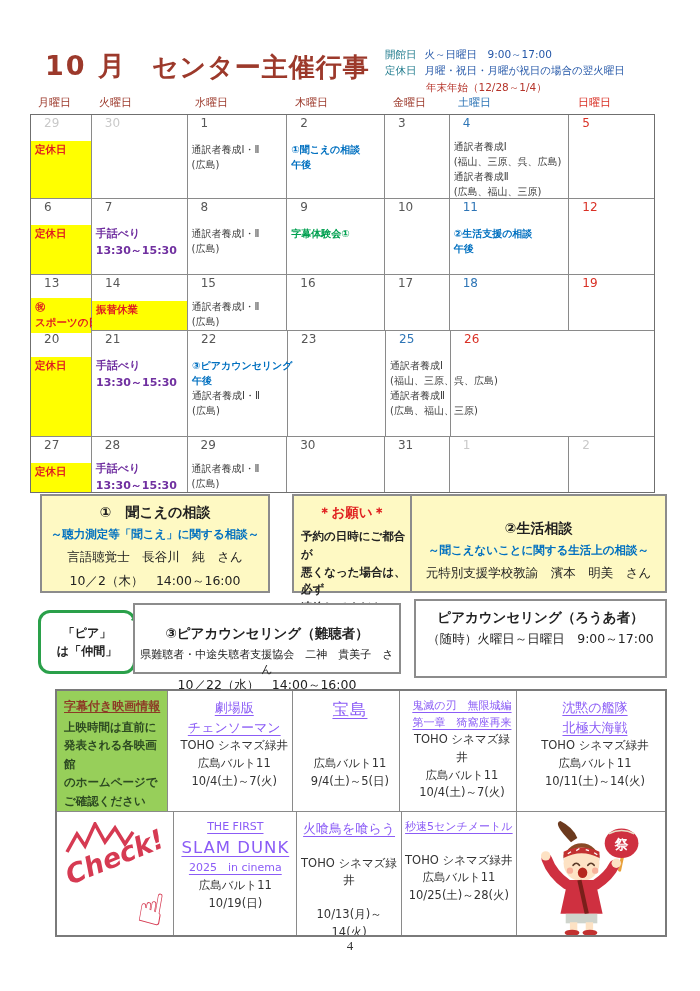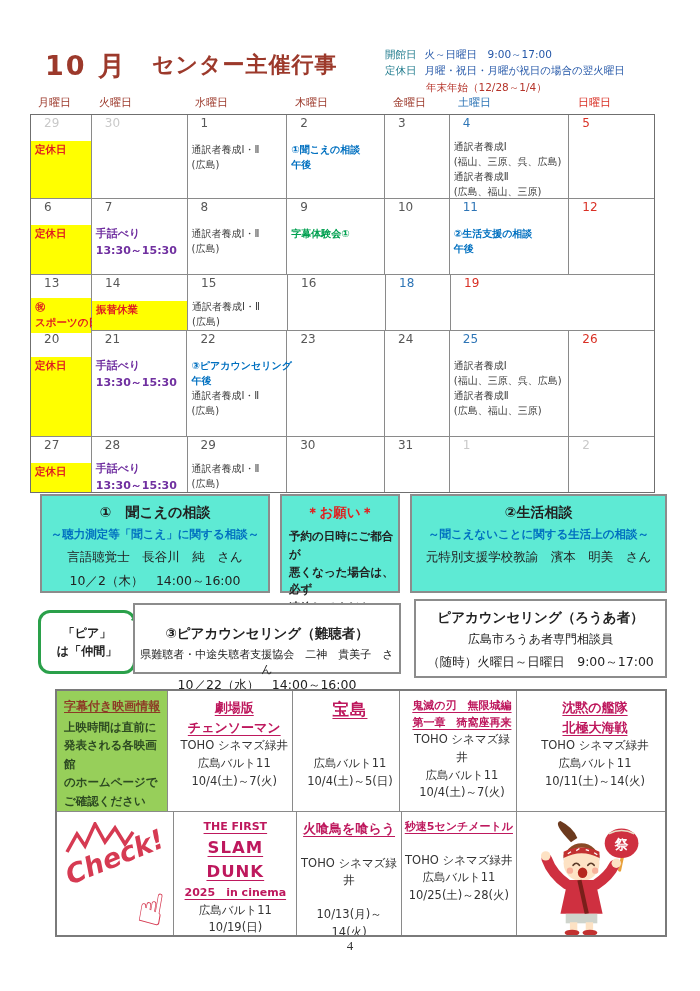--- a/index.html
+++ b/index.html
@@ -1,21 +1,21 @@
 <!DOCTYPE html>
 <html><head>
 <meta charset="utf-8">
 <style>
   html,body{margin:0;padding:0;background:#e8e8e8;}
   .page{position:relative;width:700px;height:991px;background:#ffffff;margin:0 auto;
         font-family:"DejaVu Sans","Liberation Sans",sans-serif;overflow:hidden;}
 
   
   .hdr-month{position:absolute;left:45px;top:48px;font-size:27px;font-weight:600;color:#9c392b;letter-spacing:2px;}
-  .hdr-title{position:absolute;left:152px;top:50px;font-size:22px;font-weight:600;color:#9c392b;letter-spacing:1px;}
+  .hdr-title{position:absolute;left:152px;top:50px;font-size:26px;font-weight:600;color:#9c392b;letter-spacing:1px;}
   .hdr-info{position:absolute;left:385px;top:46px;width:300px;font-size:10.5px;line-height:1.55;color:#2457a8;}
   .hdr-info .row{display:flex;gap:8px;}
   .hdr-info .lbl{color:#1e7a8c;flex:0 0 auto;}
   .hdr-info .yearend{color:#b5342a;padding-left:41px;}
 
   
   .day-headers{position:absolute;left:30px;top:95px;width:625px;height:19px;display:flex;}
   .day-h{font-size:11px;padding-left:8px;box-sizing:border-box;}
   .day-h.wk{color:#9c392b;}
   .day-h.sat{color:#2e75b6;}
@@ -44,24 +44,24 @@
   .cal-body{flex:1;padding:1px 2px 2px 4px;}
   .cal-body.hol{background:#ffff00;}
   .ev{font-size:10px;line-height:1.5;color:#3d3d3d;white-space:nowrap;}
   .ev.k{color:#3d3d3d;}
   .ev.b{color:#0070c0;font-weight:600;}
   .ev.g{color:#00a050;font-weight:600;}
   .ev.p{color:#7030a0;font-weight:600;font-size:11px;}
   .ev.r{color:#e02020;font-weight:700;font-size:10.5px;}
 
   
-  .cbox{position:absolute;border:2px solid #8c8c8c;background:#5eead4;box-sizing:border-box;text-align:center;}
+  .cbox{position:absolute;border:2px solid #8c8c8c;background:#fef9c3;box-sizing:border-box;text-align:center;}
   .cbox1{left:40px;top:494px;width:230px;height:99px;padding-top:8px;}
-  .cboxN{left:280px;top:494px;width:120px;height:99px;padding-top:8px;}
-  .cbox2{left:410px;top:494px;width:257px;height:99px;padding-top:8px;}
+  .cboxN{left:292px;top:494px;width:120px;height:99px;padding-top:8px;}
+  .cbox2{left:410px;top:494px;width:257px;height:99px;padding-top:24px;}
   .c-title{font-size:14px;font-weight:700;color:#222;margin-bottom:5px;}
   .c-sub{font-size:11.5px;font-weight:600;color:#0070c0;margin-bottom:7px;}
   .c-person{font-size:12.5px;color:#222;margin-bottom:7px;}
   .c-when{font-size:12.5px;color:#222;}
   .n-title{font-size:13.5px;font-weight:700;color:#e02020;margin-bottom:6px;}
   .n-line{font-size:11.5px;font-weight:600;color:#222;line-height:1.55;text-align:left;padding-left:7px;}
 
   
   .bubble{position:absolute;left:38px;top:610px;width:92px;height:58px;border:3px solid #2aa04a;border-radius:12px;
           background:#fff;display:flex;flex-direction:column;justify-content:center;text-align:center;}
@@ -82,21 +82,21 @@
   .m-row:first-child{border-bottom:1.5px solid #8a8a8a;gap:8px;}
   .m-row:nth-child(1){height:120px}.m-row:nth-child(2){height:123px}
   .m-cell{border-right:1.5px solid #8a8a8a;box-sizing:border-box;text-align:center;padding:7px 2px 2px 2px;overflow:hidden;}
   .m-cell:last-child{border-right:none;}
   .m-row > :nth-child(1){width:118px}.m-row > :nth-child(2){width:124px}
   .m-row > :nth-child(3){width:105px}.m-row > :nth-child(4){width:116px}
   .m-row > :nth-child(5){width:149px}
   .m-note{background:#97cf5a;text-align:left;padding:7px 4px 2px 7px;}
   .m-note-title{font-size:12px;font-weight:700;color:#8d3a26;text-decoration:underline;text-underline-offset:2px;margin-bottom:3px;}
   .m-note-line{font-size:11.5px;color:#2d4a22;font-weight:600;line-height:1.6;}
-  .ft{color:#be185d;font-weight:700;text-decoration:underline;text-underline-offset:3px;line-height:1.5;}
+  .ft{color:#8b5cf6;font-weight:400;text-decoration:underline;text-underline-offset:3px;line-height:1.5;}
   .ft.sm{font-size:11px;}
   .ft.md{font-size:13px;}
   .ft.lg{font-size:16.5px;letter-spacing:1px;}
   .fl{font-size:11.5px;color:#333;line-height:1.55;}
   .fl.gap{min-height:16px;}
 
   
   .m-check{position:relative;}
   .check-burst{position:absolute;left:8px;top:10px;}
   .check-text{position:absolute;left:6px;top:30px;width:100px;text-align:center;transform:rotate(-22deg);
@@ -240,20 +240,24 @@
           <div class="cal-body">
             <div class="ev k">通訳者養成Ⅰ・Ⅱ</div>
             <div class="ev k">(広島)</div>
           </div>
         </div>
         <div class="cal-cell">
           <div class="cal-date wk">16</div>
           <div class="cal-body"></div>
         </div>
         <div class="cal-cell">
+          <div class="cal-date wk">17</div>
+          <div class="cal-body"></div>
+        </div>
+        <div class="cal-cell">
           <div class="cal-date sat">18</div>
           <div class="cal-body"></div>
         </div>
         <div class="cal-cell">
           <div class="cal-date sun">19</div>
         </div>
       </div>
       <div class="cal-row">
         <div class="cal-cell">
           <div class="cal-date wk">20</div>
@@ -272,24 +276,20 @@
           <div class="cal-date wk">22</div>
           <div class="cal-body">
             <div class="ev b">③ピアカウンセリング</div>
             <div class="ev b">午後</div>
             <div class="ev k">通訳者養成Ⅰ・Ⅱ</div>
             <div class="ev k">(広島)</div>
           </div>
         </div>
         <div class="cal-cell">
           <div class="cal-date wk">23</div>
-          <div class="cal-body"></div>
-        </div>
-        <div class="cal-cell">
-          <div class="cal-date wk">24</div>
           <div class="cal-body"></div>
         </div>
         <div class="cal-cell">
           <div class="cal-date sat">25</div>
           <div class="cal-body">
             <div class="ev k">通訳者養成Ⅰ</div>
             <div class="ev k">(福山、三原、呉、広島)</div>
             <div class="ev k">通訳者養成Ⅱ</div>
             <div class="ev k">(広島、福山、三原)</div>
           </div>
@@ -365,21 +365,20 @@
         <div class="bl">は「仲間」</div>
       </div>
   </div>
   <div class="pbox pbox1">
     <div class="p-title">③ピアカウンセリング（難聴者）</div>
     <div class="p-person">県難聴者・中途失聴者支援協会　二神　貴美子　さん</div>
     <div class="p-when">10／22（水）　14:00～16:00</div>
   </div>
   <div class="pbox pbox2">
     <div class="p-title">ピアカウンセリング（ろうあ者）</div>
-    <div class="p-person2">広島市ろうあ者専門相談員</div>
     <div class="p-when">（随時）火曜日～日曜日　9:00～17:00</div>
   </div>
 
   <div class="movies">
     <div class="m-row">
       <div class="m-cell m-note">
         <div class="m-note-title">字幕付き映画情報</div>
         <div>
             <div class="m-note-line">上映時間は直前に</div>
             <div class="m-note-line">発表される各映画館</div>
@@ -392,21 +391,21 @@
           <div class="ft md">チェンソーマン</div>
           <div class="fl">TOHO シネマズ緑井</div>
           <div class="fl">広島バルト11</div>
           <div class="fl">10/4(土)～7(火)</div>
         </div>
       <div class="m-cell">
           <div class="ft lg">宝島</div>
           <div class="fl gap"></div>
           <div class="fl gap"></div>
           <div class="fl">広島バルト11</div>
-          <div class="fl">10/4(土)～5(日)</div>
+          <div class="fl">9/4(土)～5(日)</div>
         </div>
       <div class="m-cell">
           <div class="ft sm">鬼滅の刃　無限城編</div>
           <div class="ft sm">第一章　猗窩座再来</div>
           <div class="fl">TOHO シネマズ緑井</div>
           <div class="fl">広島バルト11</div>
           <div class="fl">10/4(土)～7(火)</div>
         </div>
       <div class="m-cell">
           <div class="ft md">沈黙の艦隊</div>

